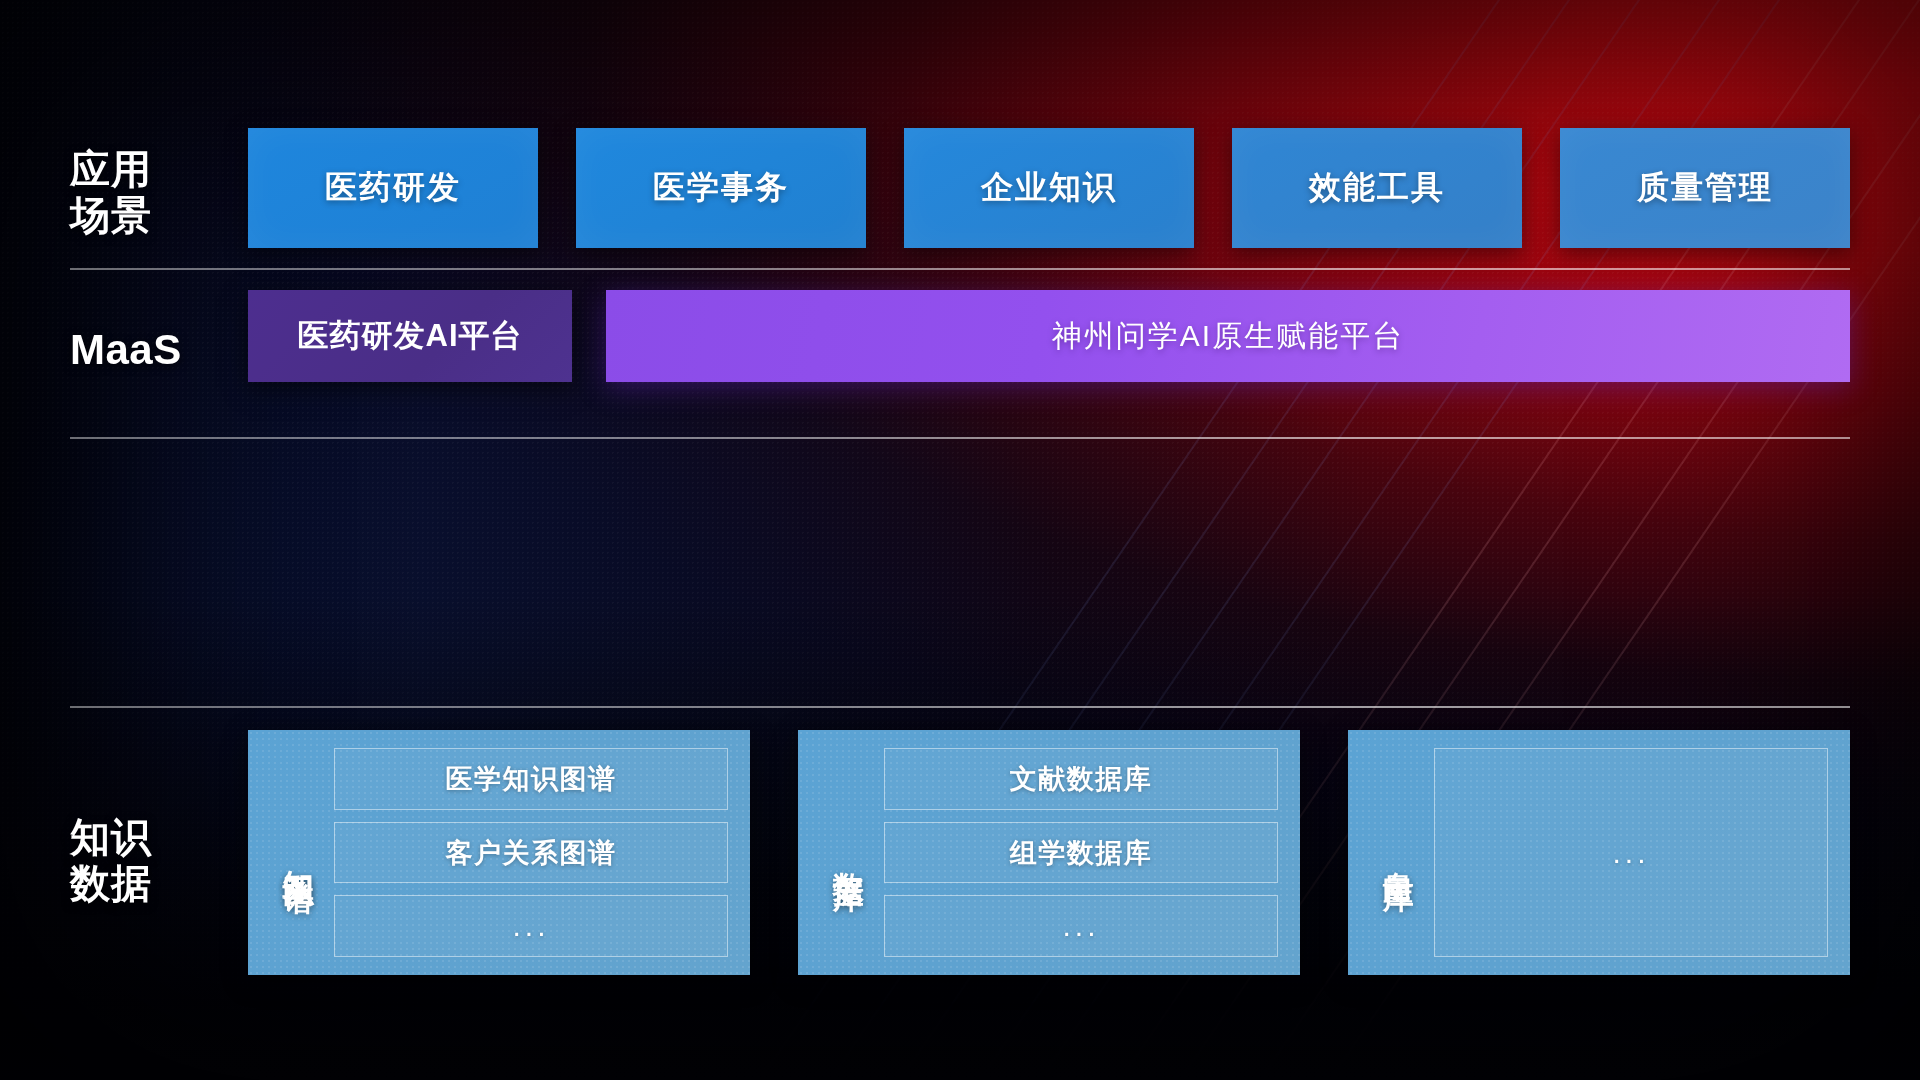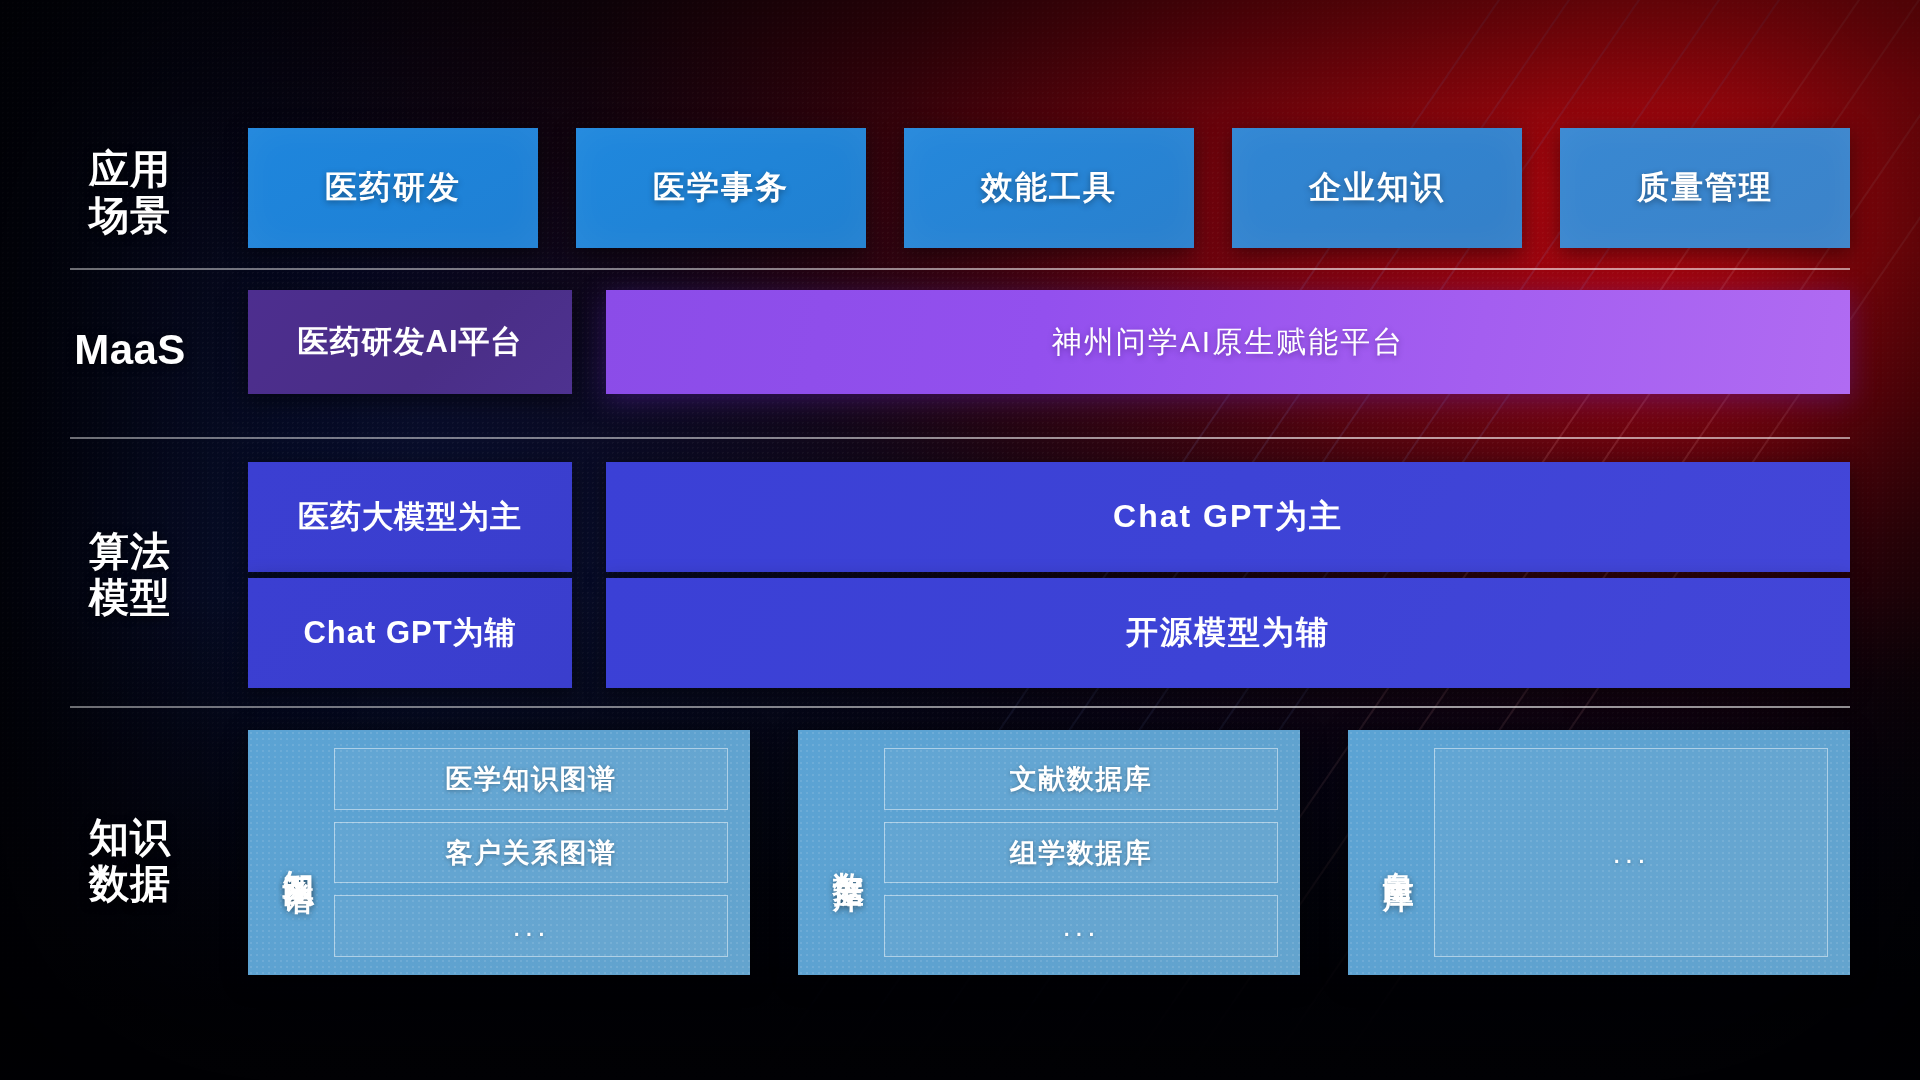--- a/index.html
+++ b/index.html
@@ -52,21 +52,20 @@
 
   
   .rows { position: absolute; inset: 0; }
 
   .row { position: absolute; left: 0; right: 0; }
   .row-label {
     position: absolute;
     left: 70px; width: 120px;
     color: #ffffff;
     font-weight: bold;
-    text-align: center;
     letter-spacing: 1px;
     line-height: 1.16;
     text-shadow: 0 2px 10px rgba(0,0,0,0.75);
   }
   .row-label.cjk { font-size: 40px; }
   .row-label.latin { font-size: 42px; letter-spacing: 0.5px; }
 
   .divider {
     position: absolute;
     left: 70px; right: 70px;
@@ -99,21 +98,21 @@
   .app-card:nth-child(1) { background: linear-gradient(150deg, #1e86dd 0%, #1f80d4 100%); }
   .app-card:nth-child(2) { background: linear-gradient(150deg, #1f88de 0%, #2180d0 100%); }
   .app-card:nth-child(3) { background: linear-gradient(150deg, #2488dc 0%, #2a80cd 100%); }
   .app-card:nth-child(4) { background: linear-gradient(150deg, #2f86d4 0%, #3580c8 100%); }
   .app-card:nth-child(5) { background: linear-gradient(150deg, #3888d2 0%, #3c83c9 100%); }
 
   
   #row-maas { top: 290px; height: 128px; }
   .maas-track {
     position: absolute;
-    left: 248px; right: 70px; top: 0; height: 104px;
+    left: 248px; right: 70px; top: 0; height: 92px;
     display: flex; gap: 34px;
   }
   .maas-left {
     width: 324px; flex: 0 0 324px;
     display: flex; align-items: center; justify-content: center;
     background: linear-gradient(135deg, #4d2e8f 0%, #4a2e87 60%, #4e3290 100%);
     color: #fff; font-size: 31px; font-weight: bold; letter-spacing: 1px;
     box-shadow: 0 6px 22px rgba(0,0,0,0.5);
   }
   .maas-right {
@@ -249,54 +248,38 @@
   <div class="rows">
 
     <div class="row" id="row-apps">
       <div class="row-label cjk" style="top:18px;">
         <div>应用</div>
         <div>场景</div>
       </div>
       <div class="apps-track">
         <div class="app-card">医药研发</div>
         <div class="app-card">医学事务</div>
+        <div class="app-card">企业知识</div>
         <div class="app-card">效能工具</div>
-        <div class="app-card">企业知识</div>
         <div class="app-card">质量管理</div>
       </div>
     </div>
 
     <div class="divider" style="top:268px;"></div>
 
     <div class="row" id="row-maas">
       <div class="row-label latin" style="top:36px;">MaaS</div>
       <div class="maas-track">
         <div class="maas-left">医药研发AI平台</div>
         <div class="maas-right">神州问学AI原生赋能平台</div>
       </div>
     </div>
 
     <div class="divider" style="top:437px;"></div>
 
-    <div class="row" id="row-algo">
-      <div class="row-label cjk" style="top:66px;">
-        <div>算法</div>
-        <div>模型</div>
-      </div>
-
-      <div class="algo-line" id="algo-line-1">
-        <div class="algo-left">医药大模型为主</div>
-        <div class="algo-right">Chat GPT为主</div>
-      </div>
-
-      <div class="algo-line" id="algo-line-2">
-        <div class="algo-left">Chat GPT为辅</div>
-        <div class="algo-right">开源模型为辅</div>
-      </div>
-    </div>
 
     <div class="divider" style="top:706px;"></div>
 
     <div class="row" id="row-know">
       <div class="row-label cjk" style="top:84px;">
         <div>知识</div>
         <div>数据</div>
       </div>
 
       <div class="know-track">

